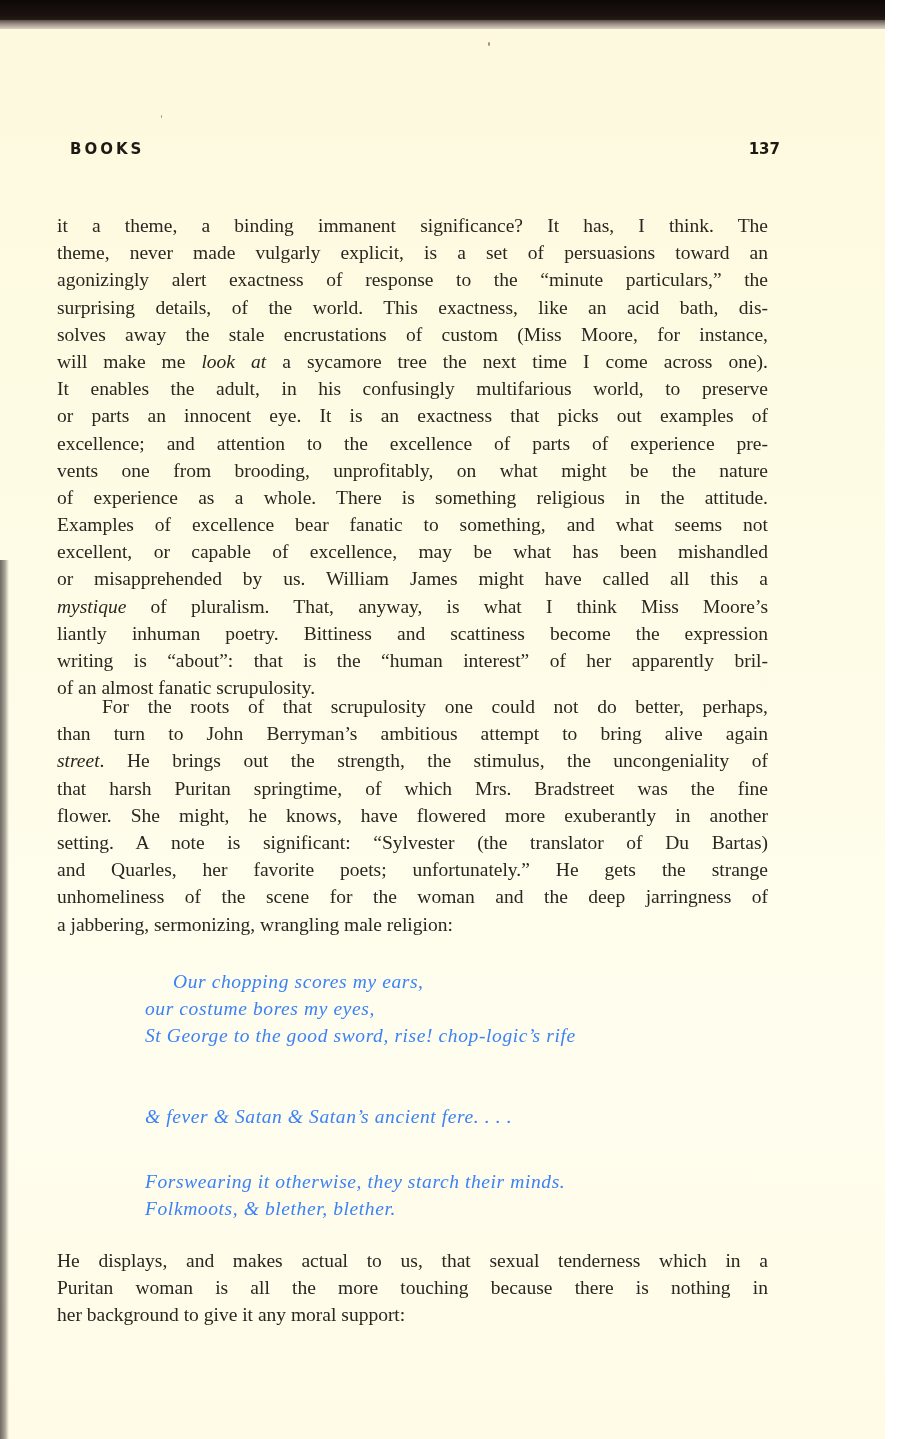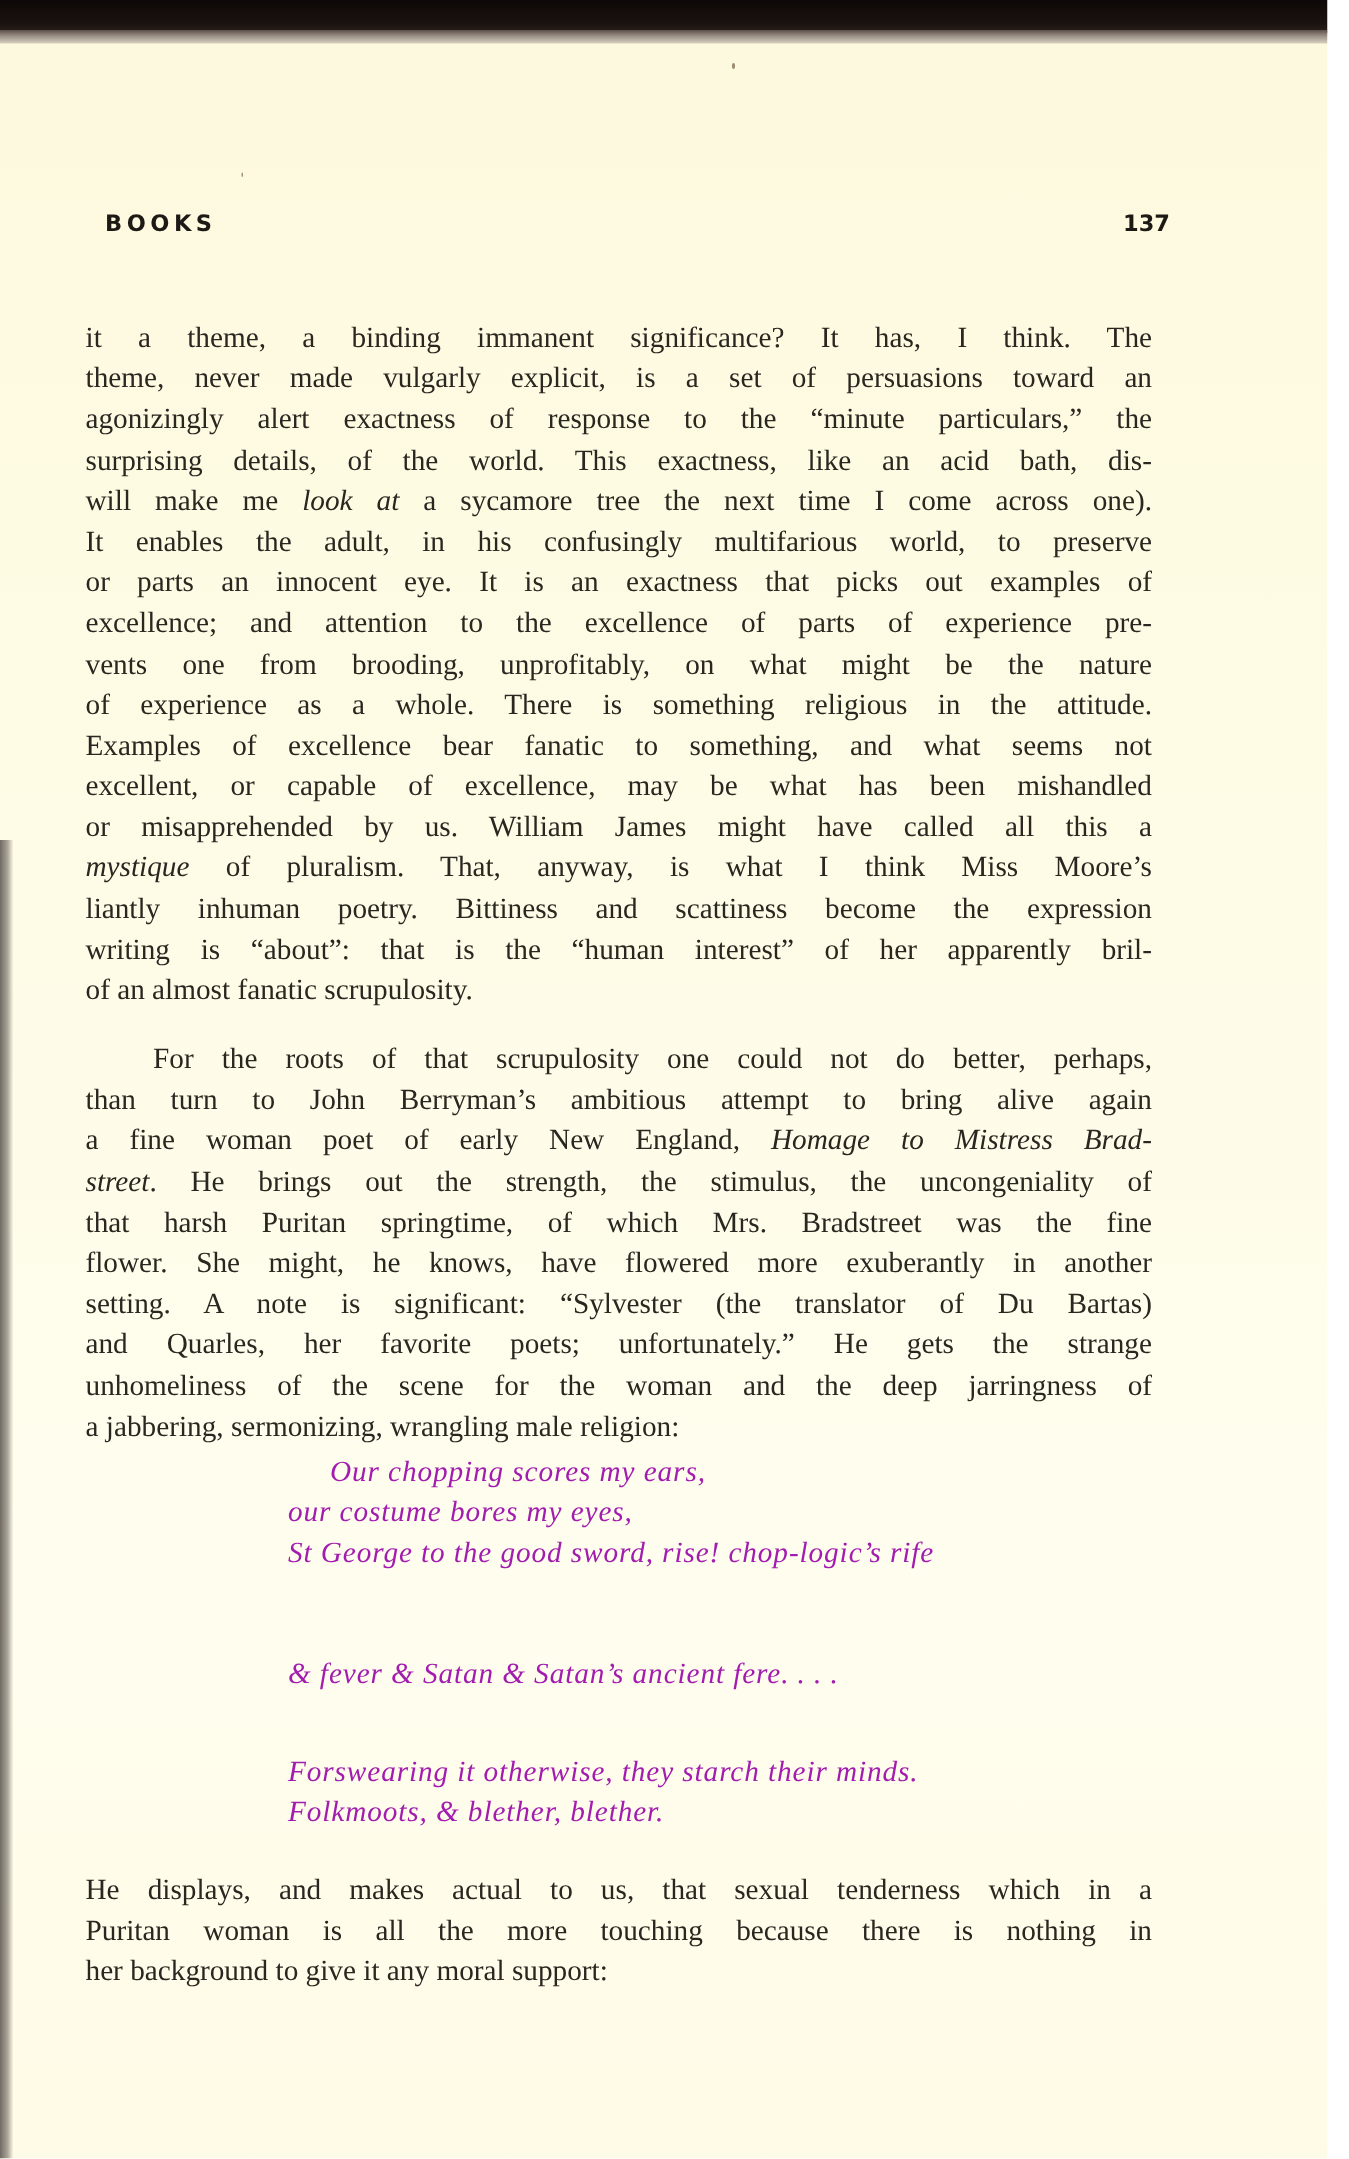--- a/index.html
+++ b/index.html
@@ -44,23 +44,22 @@
     display: block; white-space: nowrap; text-align: justify; text-align-last: justify;
     height: 27.2px;
   }
   .line.last { text-align-last: left; }
   .line.indent { text-indent: 45px; }
   .para1 { top: 188px; margin-top: 24px; }
   .para2 { top: 693px; }
   .para3 { top: 1247px; }
   .verse {
     position: absolute; left: 145px; width: 620px;
-    font-style: italic; font-size: 19.5px; line-height: 27.2px; color: #a21caf;
+    font-style: italic; font-size: 19.5px; line-height: 27.2px; color: #3b82f6;
     letter-spacing: 0.6px;
-    margin-left: 47px;
   }
   .verse .vline { display: block; white-space: nowrap; height: 27.2px; }
   .verse .vline.inset { padding-left: 28px; }
   .verse-1 { top: 968px; }
   .verse-4 { top: 1104px; }
   .verse-5 { top: 1168px; }
   .speck { position: absolute; background: #9b8a70; border-radius: 50%; }
 </style>
 </head>
 <body>
@@ -77,38 +76,38 @@
 <div class="running-head">
   <span class="title">BOOKS</span>
   <span class="pageno">137</span>
 </div>
 
 <div class="body-text para1">
     <span class="line">it a theme, a binding immanent significance? It has, I think. The</span>
     <span class="line">theme, never made vulgarly explicit, is a set of persuasions toward an</span>
     <span class="line">agonizingly alert exactness of response to the “minute particulars,” the</span>
     <span class="line">surprising details, of the world. This exactness, like an acid bath, dis-</span>
+    <span class="line">solves away the stale encrustations of custom (Miss Moore, for instance,</span>
     <span class="line">will make me <em>look at</em> a sycamore tree the next time I come across one).</span>
     <span class="line">It enables the adult, in his confusingly multifarious world, to preserve</span>
     <span class="line">or parts an innocent eye. It is an exactness that picks out examples of</span>
     <span class="line">excellence; and attention to the excellence of parts of experience pre-</span>
     <span class="line">vents one from brooding, unprofitably, on what might be the nature</span>
     <span class="line">of experience as a whole. There is something religious in the attitude.</span>
     <span class="line">Examples of excellence bear fanatic to something, and what seems not</span>
     <span class="line">excellent, or capable of excellence, may be what has been mishandled</span>
     <span class="line">or misapprehended by us. William James might have called all this a</span>
     <span class="line"><em>mystique</em> of pluralism. That, anyway, is what I think Miss Moore’s</span>
     <span class="line">liantly inhuman poetry. Bittiness and scattiness become the expression</span>
     <span class="line">writing is “about”: that is the “human interest” of her apparently bril-</span>
     <span class="line last">of an almost fanatic scrupulosity.</span>
   </div>
 <div class="body-text para2">
     <span class="line indent">For the roots of that scrupulosity one could not do better, perhaps,</span>
     <span class="line">than turn to John Berryman’s ambitious attempt to bring alive again</span>
-    <span class="line">a fine woman poet of early New England, <em>Homage to Mistress Brad-</em></span>
     <span class="line"><em>street</em>. He brings out the strength, the stimulus, the uncongeniality of</span>
     <span class="line">that harsh Puritan springtime, of which Mrs. Bradstreet was the fine</span>
     <span class="line">flower. She might, he knows, have flowered more exuberantly in another</span>
     <span class="line">setting. A note is significant: “Sylvester (the translator of Du Bartas)</span>
     <span class="line">and Quarles, her favorite poets; unfortunately.” He gets the strange</span>
     <span class="line">unhomeliness of the scene for the woman and the deep jarringness of</span>
     <span class="line last">a jabbering, sermonizing, wrangling male religion:</span>
   </div>
 
 <div class="verse verse-1">

